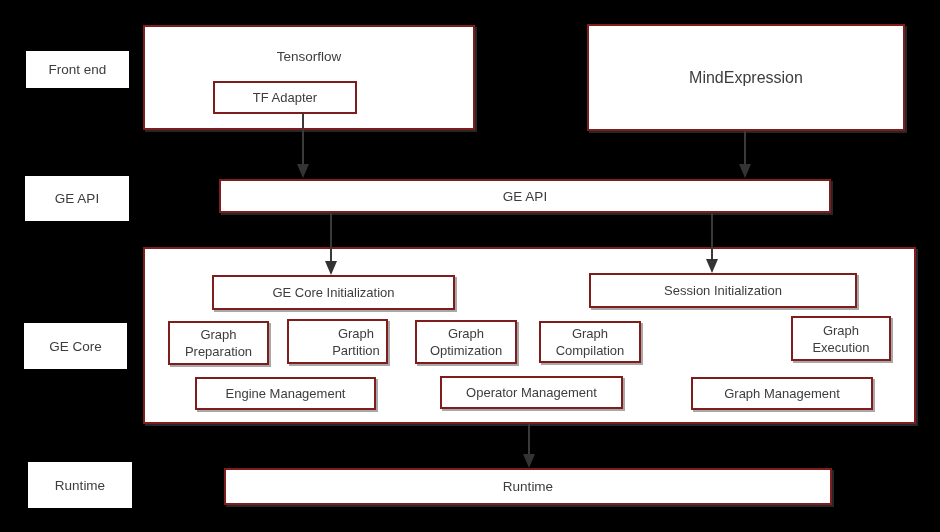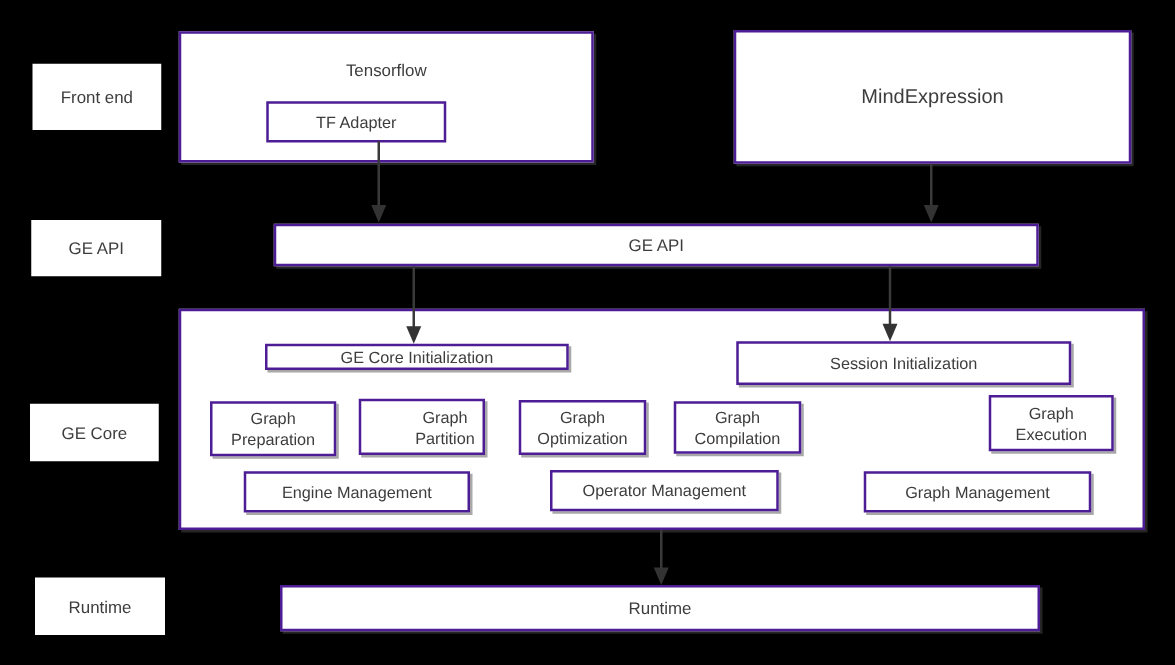--- a/index.html
+++ b/index.html
@@ -20,21 +20,21 @@
     font-size: 13.5px;
     display: flex; align-items: center; justify-content: center;
     text-align: center;
   }
 
   
   .box {
     position: absolute;
     box-sizing: border-box;
     background: #ffffff;
-    border: 2px solid #4c1d95;
+    border: 2px solid #7f1d1d;
     color: #3d3d3d;
     font-size: 13px;
     display: flex; align-items: center; justify-content: center;
     text-align: center;
   }
   .box.outer { box-shadow: 2px 2px 0 #262626; }
   .box.inner { box-shadow: 2px 2px 0 #a8a8a8; }
   .box.twoline { line-height: 17px; padding: 2px 4px; }
 
   
@@ -60,37 +60,37 @@
     border-left: 6px solid transparent;
     border-right: 6px solid transparent;
     border-top: 14px solid #333333;
   }
 </style>
 </head>
 <body>
 
 <div class="canvas">
 
-  <div class="rowlabel" style="left:26px; top:51px; width:103px; height:53px;">Front end</div>
+  <div class="rowlabel" style="left:26px; top:51px; width:103px; height:37px;">Front end</div>
   <div class="rowlabel" style="left:25px; top:176px; width:104px; height:45px;">GE API</div>
   <div class="rowlabel" style="left:24px; top:323px; width:103px; height:46px;">GE Core</div>
   <div class="rowlabel" style="left:28px; top:462px; width:104px; height:46px;">Runtime</div>
 
   <div class="box outer tf-box" style="left:143px; top:25px; width:332px; height:105px;">
     <div class="tf-title">Tensorflow</div>
     <div class="box" style="left:68px; top:54px; width:144px; height:33px;">TF Adapter</div>
   </div>
 
   <div class="box outer" style="left:587px; top:24px; width:318px; height:107px; font-size:16px;">MindExpression</div>
 
   <div class="box outer" style="left:219px; top:179px; width:612px; height:34px; font-size:13.5px;">GE API</div>
 
   <div class="box outer gecore" style="left:143px; top:247px; width:773px; height:177px;">
 
-    <div class="box inner" style="left:67px; top:26px; width:243px; height:21px;text-align:center;">GE Core Initialization</div>
+    <div class="box inner" style="left:67px; top:26px; width:243px; height:35px;text-align:center;">GE Core Initialization</div>
     <div class="box inner" style="left:444px; top:24px; width:268px; height:35px;">Session Initialization</div>
 
     <div class="box inner twoline" style="left:23px; top:72px; width:101px; height:44px;">Graph Preparation</div>
     <div class="box inner twoline" style="left:142px; top:70px; width:101px; height:45px;padding-left:41px;">Graph Partition</div>
     <div class="box inner twoline" style="left:270px; top:71px; width:102px; height:44px;">Graph Optimization</div>
     <div class="box inner twoline" style="left:394px; top:72px; width:102px; height:42px;">Graph Compilation</div>
     <div class="box inner twoline" style="left:646px; top:67px; width:100px; height:45px;">Graph Execution</div>
 
     <div class="box inner" style="left:50px; top:128px; width:181px; height:33px;">Engine Management</div>
     <div class="box inner" style="left:295px; top:127px; width:183px; height:33px;">Operator Management</div>

